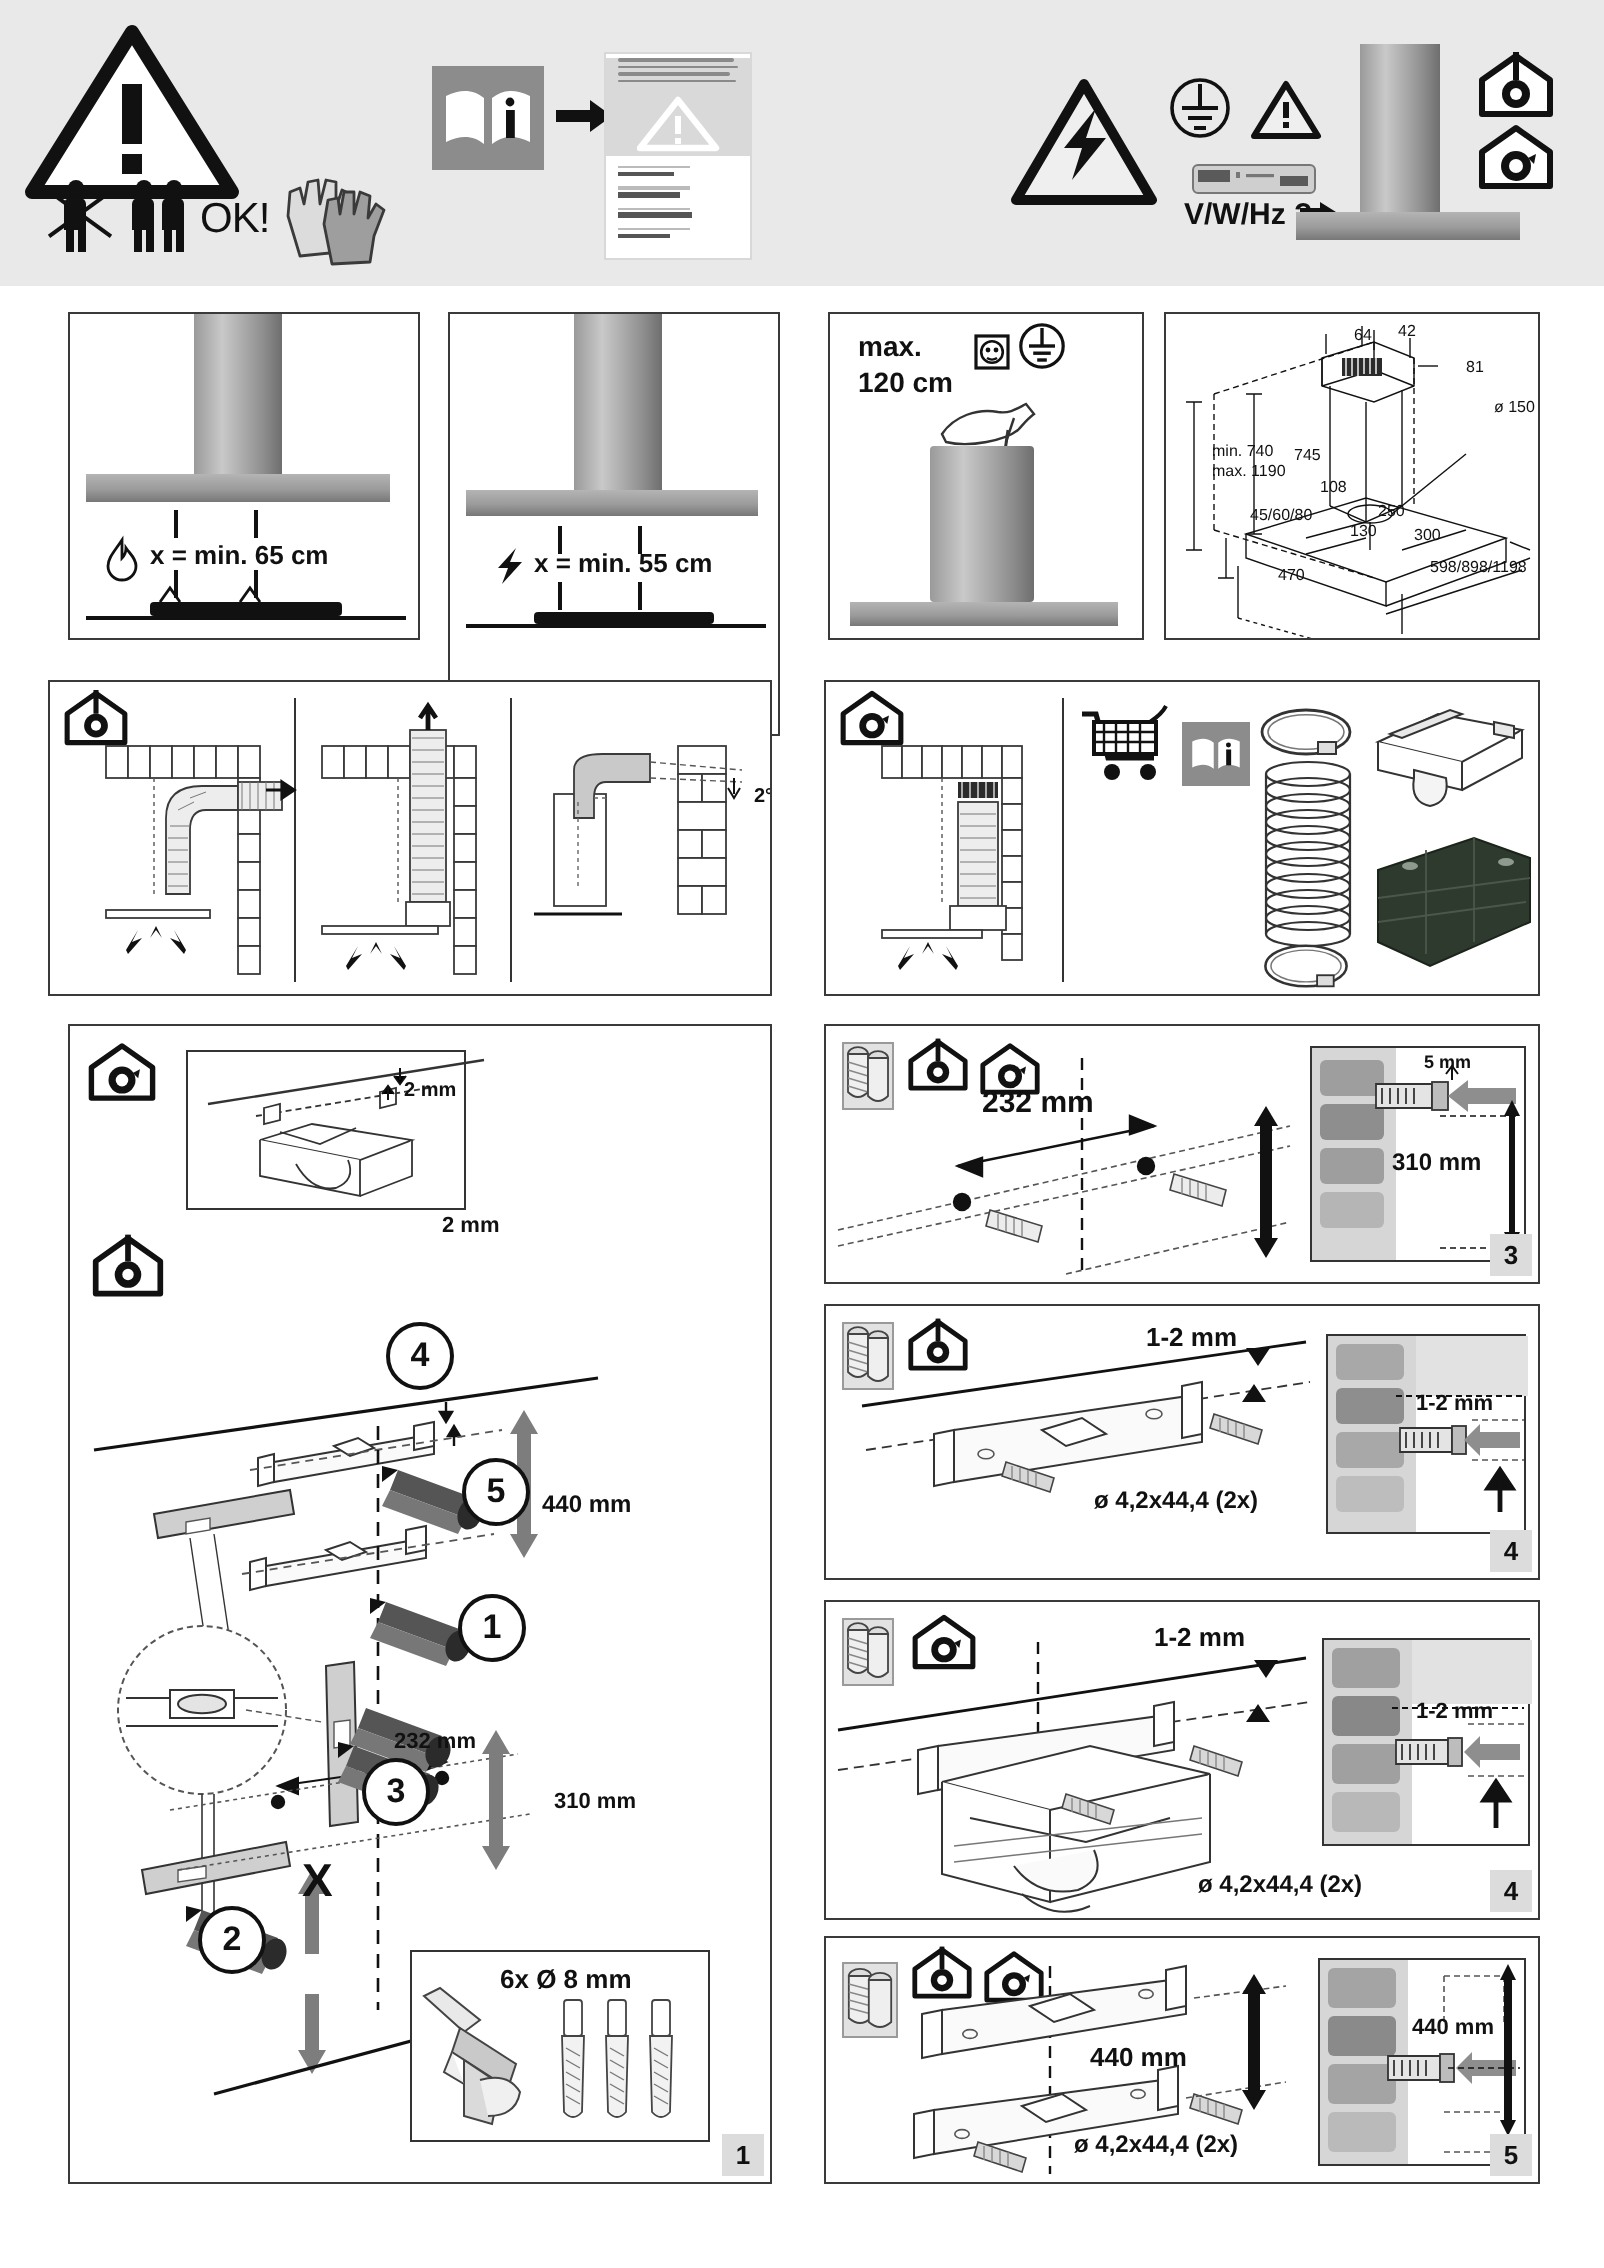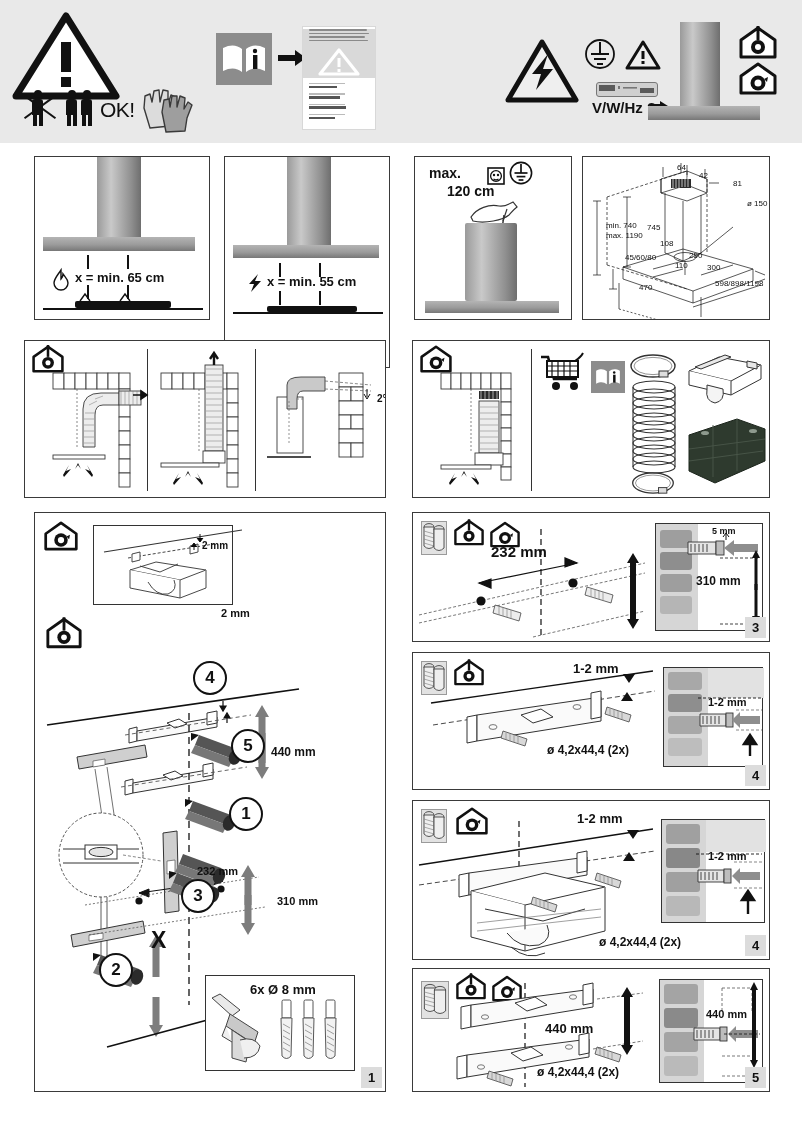--- a/index.html
+++ b/index.html
@@ -333,21 +333,21 @@
       </div>
       <div class="lbl" style="left:42px; top:117px; font-size:13px;">x = min. 55 cm</div>
       <div class="cooktop" style="left:42px; top:149px; width:90px; height:6px; border-radius:2px;"></div>
       <div class="floorline" style="left:8px; top:155px; width:150px;"></div>
     </div>
   </div>
 
   <div class="panel" style="left:414px; top:156px; width:158px; height:164px;">
     <div class="panel-inner">
       <div class="lbl" style="left:14px; top:8px; font-size:14px;">max.</div>
-      <div class="lbl" style="left:32px; top:26px; font-size:14px;text-align:center;">120 cm</div>
+      <div class="lbl" style="left:14px; top:26px; font-size:14px;text-align:center;">120 cm</div>
       <div class="sym" style="left:72px; top:10px;">
         <svg width="18" height="18" viewBox="0 0 18 18">
           <rect x="1" y="1" width="16" height="16" fill="#fff" stroke="#111" stroke-width="1.6"></rect>
           <circle cx="9" cy="9" r="5.4" fill="none" stroke="#111" stroke-width="1.3"></circle>
           <circle cx="7" cy="8" r="1.2" fill="#111"></circle>
           <circle cx="11" cy="8" r="1.2" fill="#111"></circle>
           <path d="M6.5 12 Q9 13.6 11.5 12" fill="none" stroke="#111" stroke-width="1.2"></path>
         </svg>
       </div>
       <div class="sym" style="left:94px; top:4px;">
@@ -414,30 +414,30 @@
           <path d="M80 10 L80 20 M98 6 L98 16"></path>
           <path d="M104 8 L104 18 M122 12 L122 22"></path>
           <path d="M126 26 L136 26"></path>
 
           <path d="M70 112 L100 104 M70 120 L100 112"></path>
           <path d="M102 104 L102 118"></path>
           <path d="M118 118 L150 108"></path>
         </g>
       </svg>
       <div class="lbl-thin" style="left:74px; top:6px; font-size:8px;">64</div>
-      <div class="lbl-thin" style="left:96px; top:4px; font-size:8px;margin-top:10px;">42</div>
+      <div class="lbl-thin" style="left:96px; top:4px; font-size:8px;">42</div>
       <div class="lbl-thin" style="left:130px; top:22px; font-size:8px;">81</div>
       <div class="lbl-thin" style="left:144px; top:42px; font-size:8px;">ø 150</div>
       <div class="lbl-thin" style="left:3px; top:64px; font-size:8px;">min. 740</div>
       <div class="lbl-thin" style="left:3px; top:74px; font-size:8px;">max. 1190</div>
       <div class="lbl-thin" style="left:44px; top:66px; font-size:8px;">745</div>
       <div class="lbl-thin" style="left:57px; top:82px; font-size:8px;">108</div>
       <div class="lbl-thin" style="left:22px; top:96px; font-size:8px;">45/60/80</div>
       <div class="lbl-thin" style="left:86px; top:94px; font-size:8px;">250</div>
-      <div class="lbl-thin" style="left:72px; top:104px; font-size:8px;">110</div>
+      <div class="lbl-thin" style="left:72px; top:104px; font-size:8px;">130</div>
       <div class="lbl-thin" style="left:104px; top:106px; font-size:8px;">300</div>
       <div class="lbl-thin" style="left:36px; top:126px; font-size:8px;text-align:center;">470</div>
       <div class="lbl-thin" style="left:112px; top:122px; font-size:8px;">598/898/1198</div>
     </div>
   </div>
 
   <div class="panel" style="left:24px; top:340px; width:362px; height:158px;">
     <div class="panel-inner">
       <div class="house-ico" style="left:6px; top:4px;">
         <svg width="34" height="28" viewBox="0 0 40 33">

